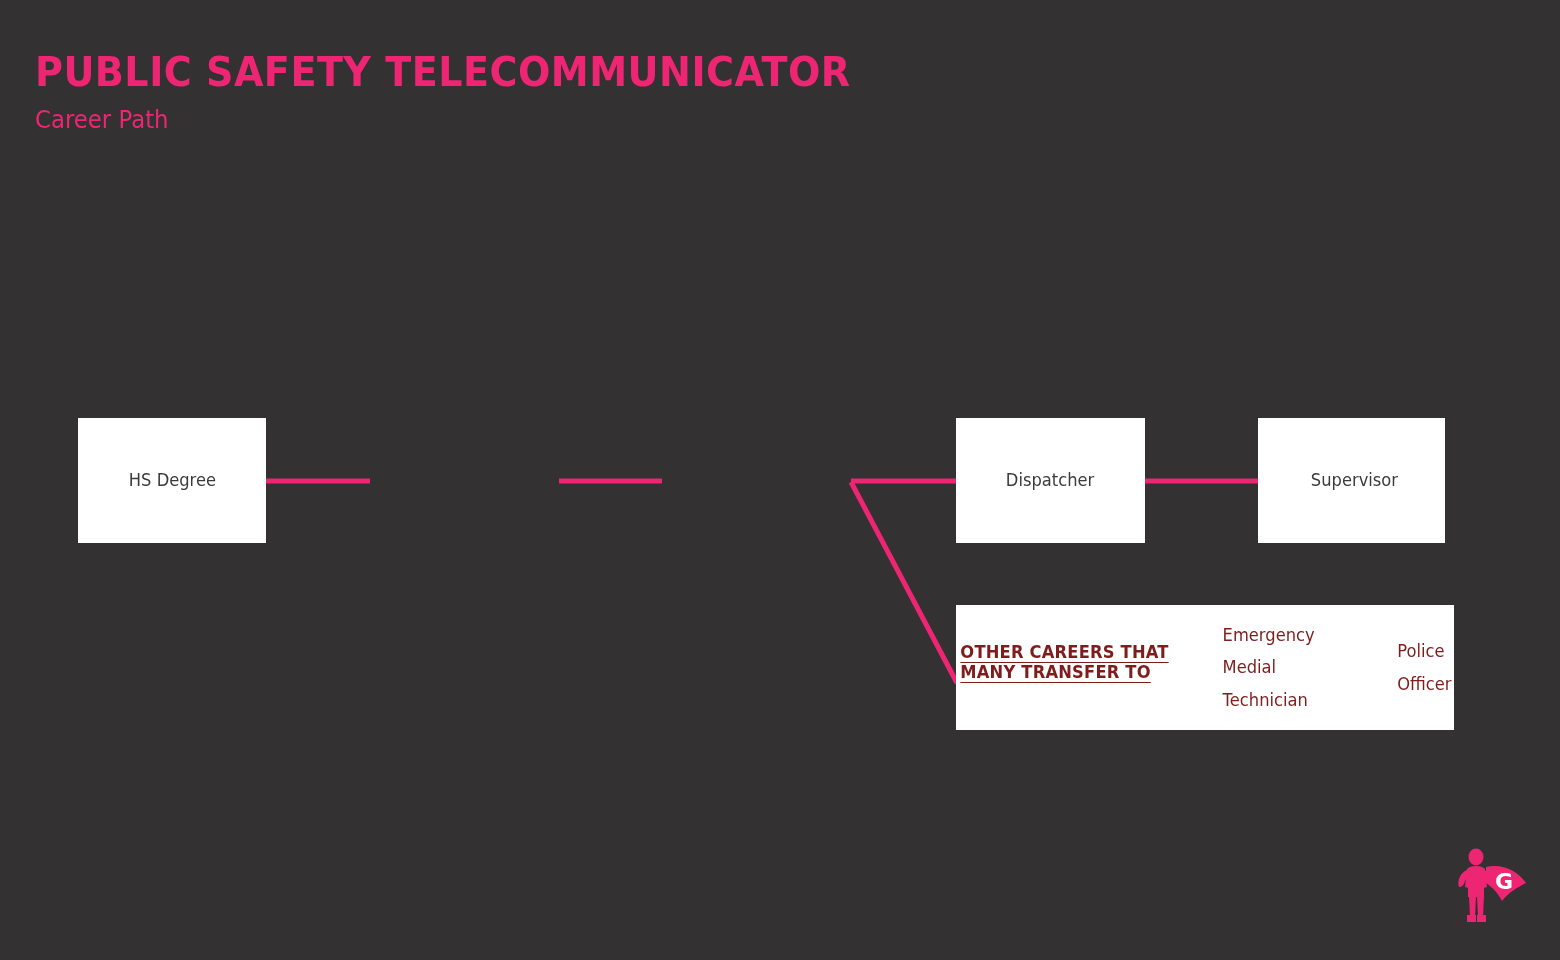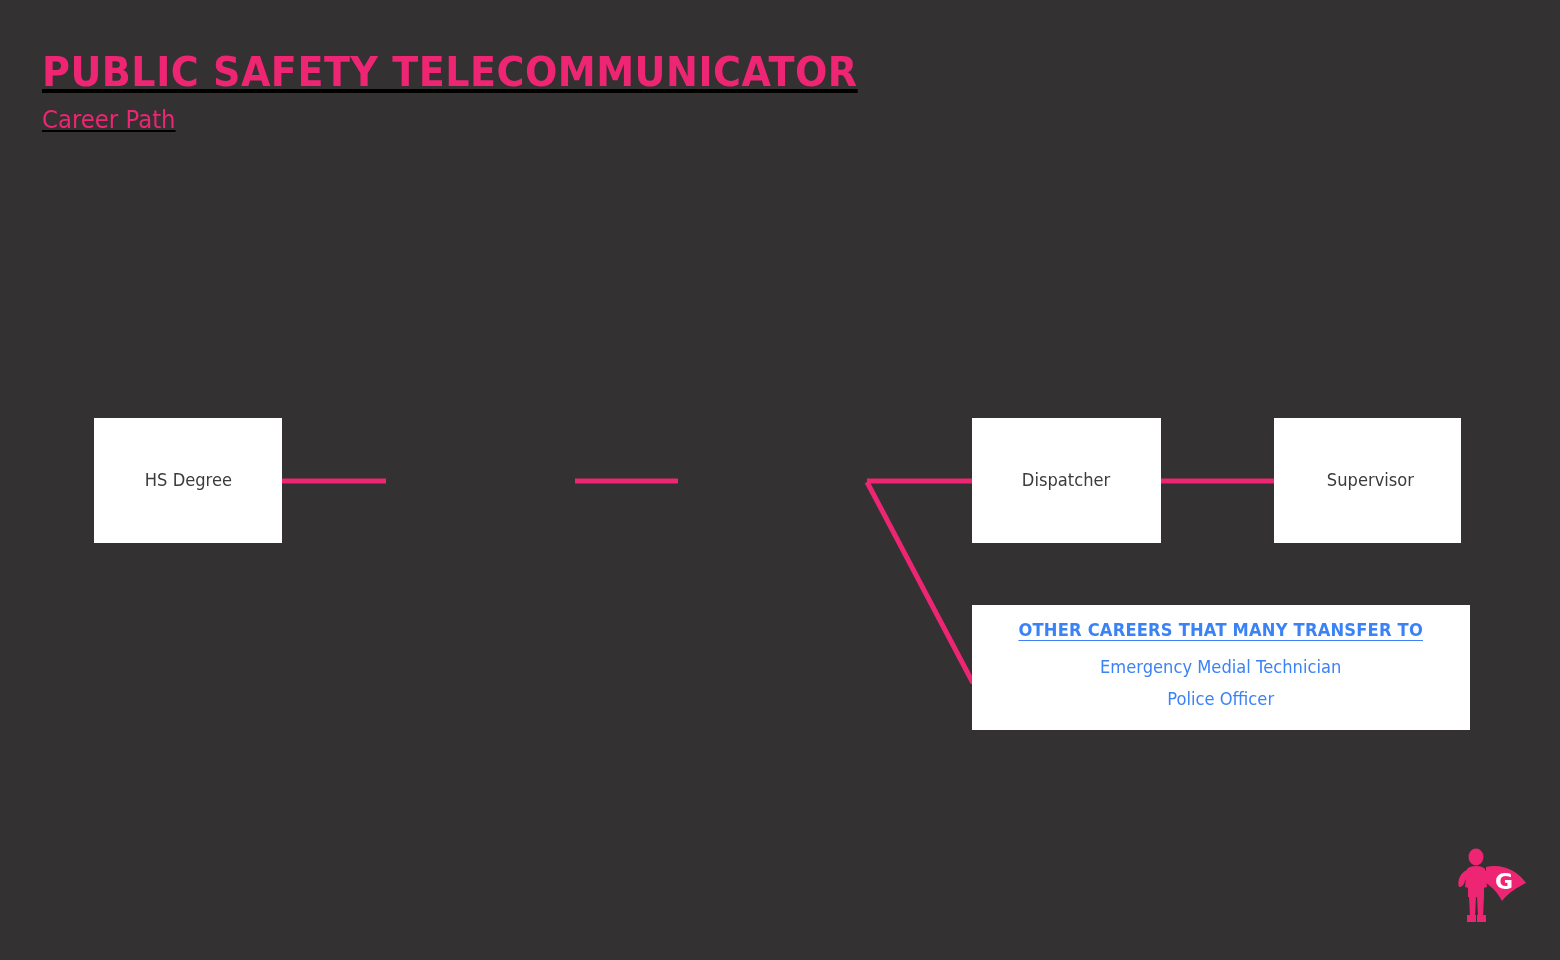--- a/index.html
+++ b/index.html
@@ -14,24 +14,23 @@
     position: relative;
     width: 1560px;
     height: 960px;
     background: #333131;
     overflow: hidden;
   }
 
   
   #header {
     position: absolute;
-    left: 42px;
+    left: 35px;
     top: 52px;
     width: 1000px;
-    text-decoration: underline;
   }
   #page-title {
     font-family: "DejaVu Sans", sans-serif;
     font-weight: bold;
     font-size: 41px;
     letter-spacing: 0.5px;
     line-height: 1.0;
     color: #ee2573;
     transform: scaleX(0.93);
     transform-origin: left top;
@@ -49,21 +48,20 @@
     white-space: nowrap;
   }
 
   
   #flow-diagram {
     position: absolute;
     left: 0;
     top: 0;
     width: 1436px;
     height: 960px;
-    margin-left: 16px;
   }
   #connectors {
     position: absolute;
     left: 0;
     top: 0;
     width: 1560px;
     height: 960px;
     pointer-events: none;
   }
 
@@ -97,26 +95,27 @@
   
   #other-careers-box {
     position: absolute;
     left: 956px;
     top: 605px;
     width: 498px;
     height: 125px;
     background: #ffffff;
     box-sizing: border-box;
     display: flex;
-    flex-direction: column;
+    flex-direction: row;
     align-items: center;
     justify-content: center;
     z-index: 3;
-    color: #3b82f6;
-    font-family: "DejaVu Sans", sans-serif;
+    color: #7f1d1d;
+    font-family: "DejaVu Sans", sans-serif;
+    gap: 46px;
   }
   #other-careers-heading {
     font-size: 17px;
     font-weight: bold;
     text-decoration: underline;
     text-underline-offset: 4px;
     letter-spacing: 0.2px;
     margin-bottom: 11px;
     transform: scaleX(0.96);
   }

